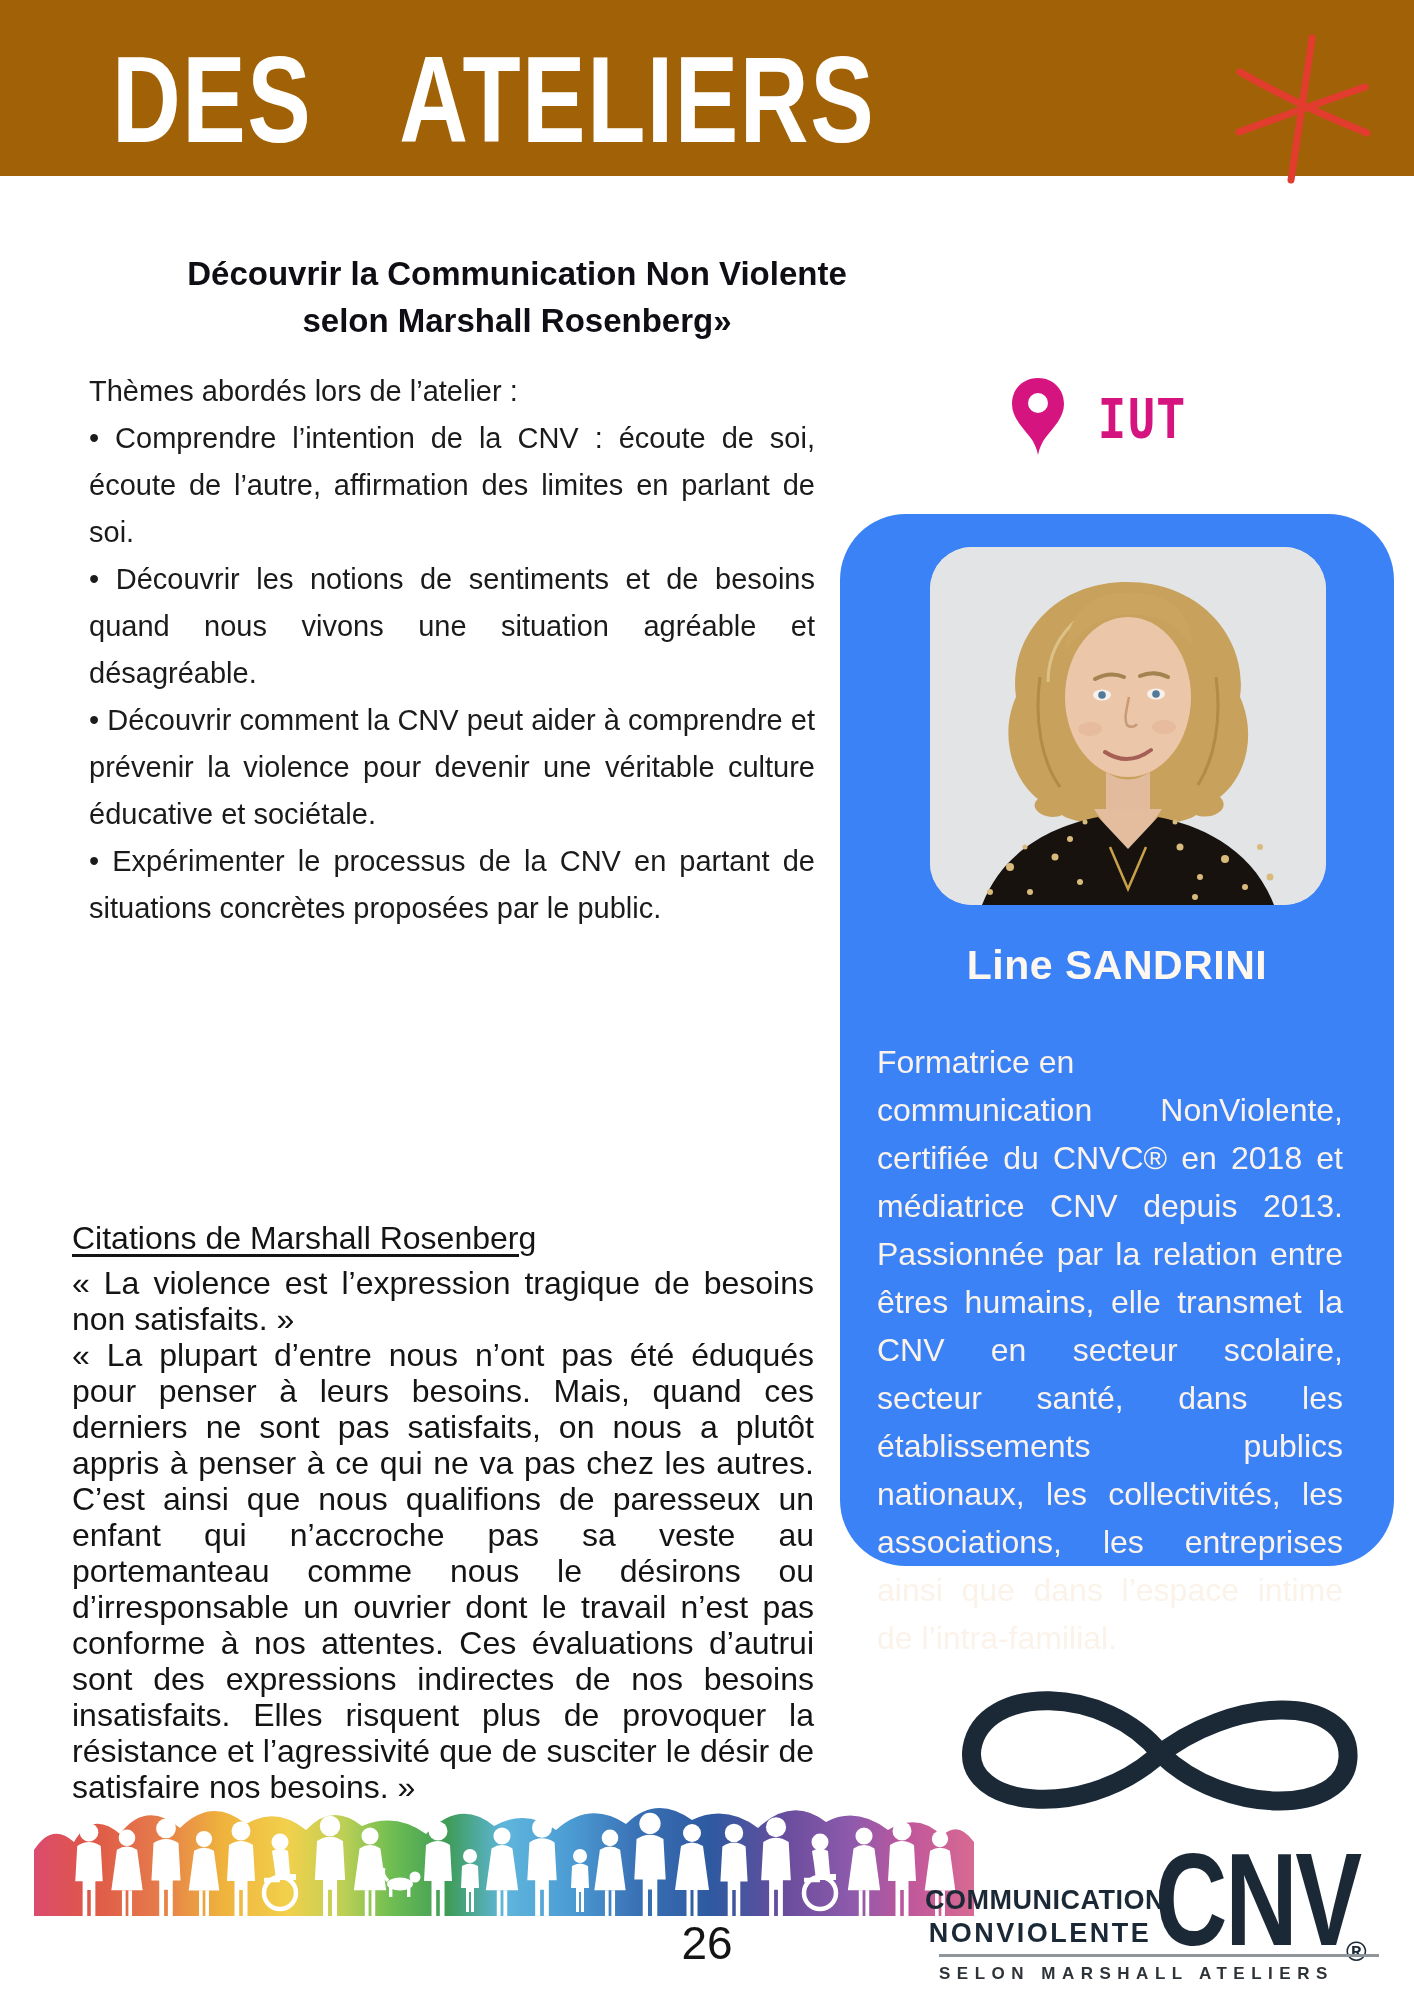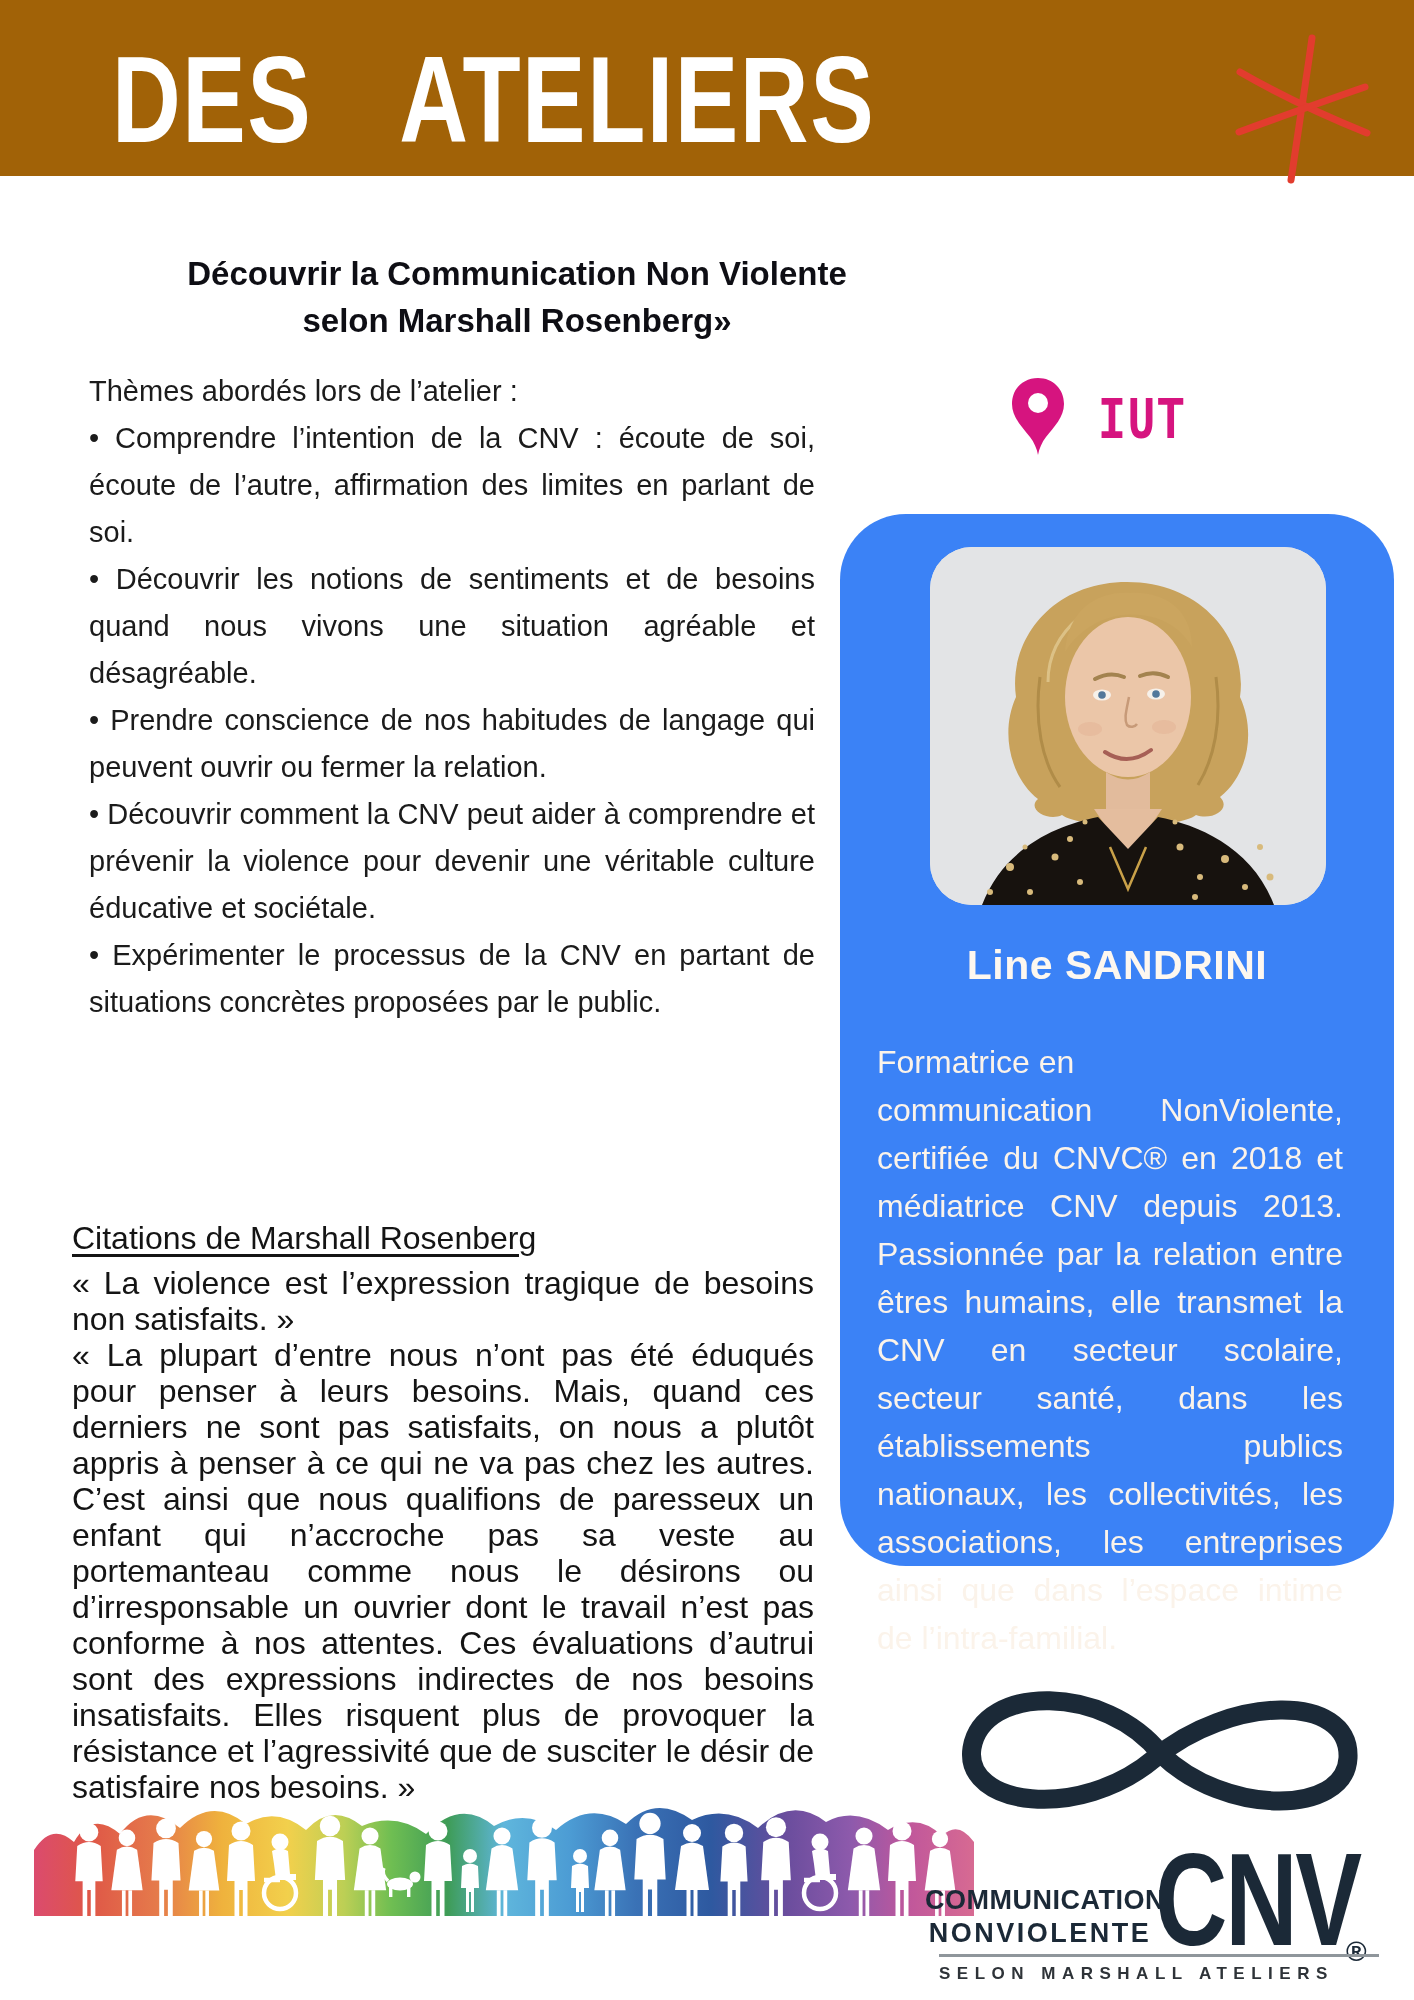--- a/index.html
+++ b/index.html
@@ -72,21 +72,20 @@
       <path d="M24,102 C68,86 112,70 150,57" stroke="#E23C2E" stroke-width="7" stroke-linecap="round" fill="none"></path>
     </svg>
   </div>
 
   <div class="workshop-title">Découvrir la Communication Non Violente selon Marshall Rosenberg»</div>
 
   <div class="themes">
     <p>Thèmes abordés lors de l’atelier :</p>
     <p>• Comprendre l’intention de la CNV : écoute de soi, écoute de l’autre, affirmation des limites en parlant de soi.</p>
     <p>• Découvrir les notions de sentiments et de besoins quand nous vivons une situation agréable et désagréable.</p>
-    <p>• Prendre conscience de nos habitudes de langage qui peuvent ouvrir ou fermer la relation.</p>
     <p>• Découvrir comment la CNV peut aider à comprendre et prévenir la violence pour devenir une véritable culture éducative et sociétale.</p>
     <p>• Expérimenter le processus de la CNV en partant de situations concrètes proposées par le public.</p>
   </div>
 
   <div class="citations">
     <div class="citations-heading">Citations de Marshall Rosenberg</div>
     <p>« La violence est l’expression tragique de besoins non satisfaits. »</p>
     <p>« La plupart d’entre nous n’ont pas été éduqués pour penser à leurs besoins. Mais, quand ces derniers ne sont pas satisfaits, on nous a plutôt appris à penser à ce qui ne va pas chez les autres. C’est ainsi que nous qualifions de paresseux un enfant qui n’accroche pas sa veste au portemanteau comme nous le désirons ou d’irresponsable un ouvrier dont le travail n’est pas conforme à nos attentes. Ces évaluations d’autrui sont des expressions indirectes de nos besoins insatisfaits. Elles risquent plus de provoquer la résistance et l’agressivité que de susciter le désir de satisfaire nos besoins. »</p>
   </div>
 
@@ -230,14 +229,15 @@
     <div class="logo-words">
       <div class="logo-word1">COMMUNICATION</div>
       <div class="logo-word2">NONVIOLENTE</div>
     </div>
     <div class="logo-acronym">CNV</div>
     <div class="logo-reg">®</div>
     <div class="logo-rule"></div>
     <div class="logo-tagline">SELON MARSHALL ATELIERS</div>
   </div>
 
+  <div class="page-number">26</div>
 
 </div>
 
 </body></html>

